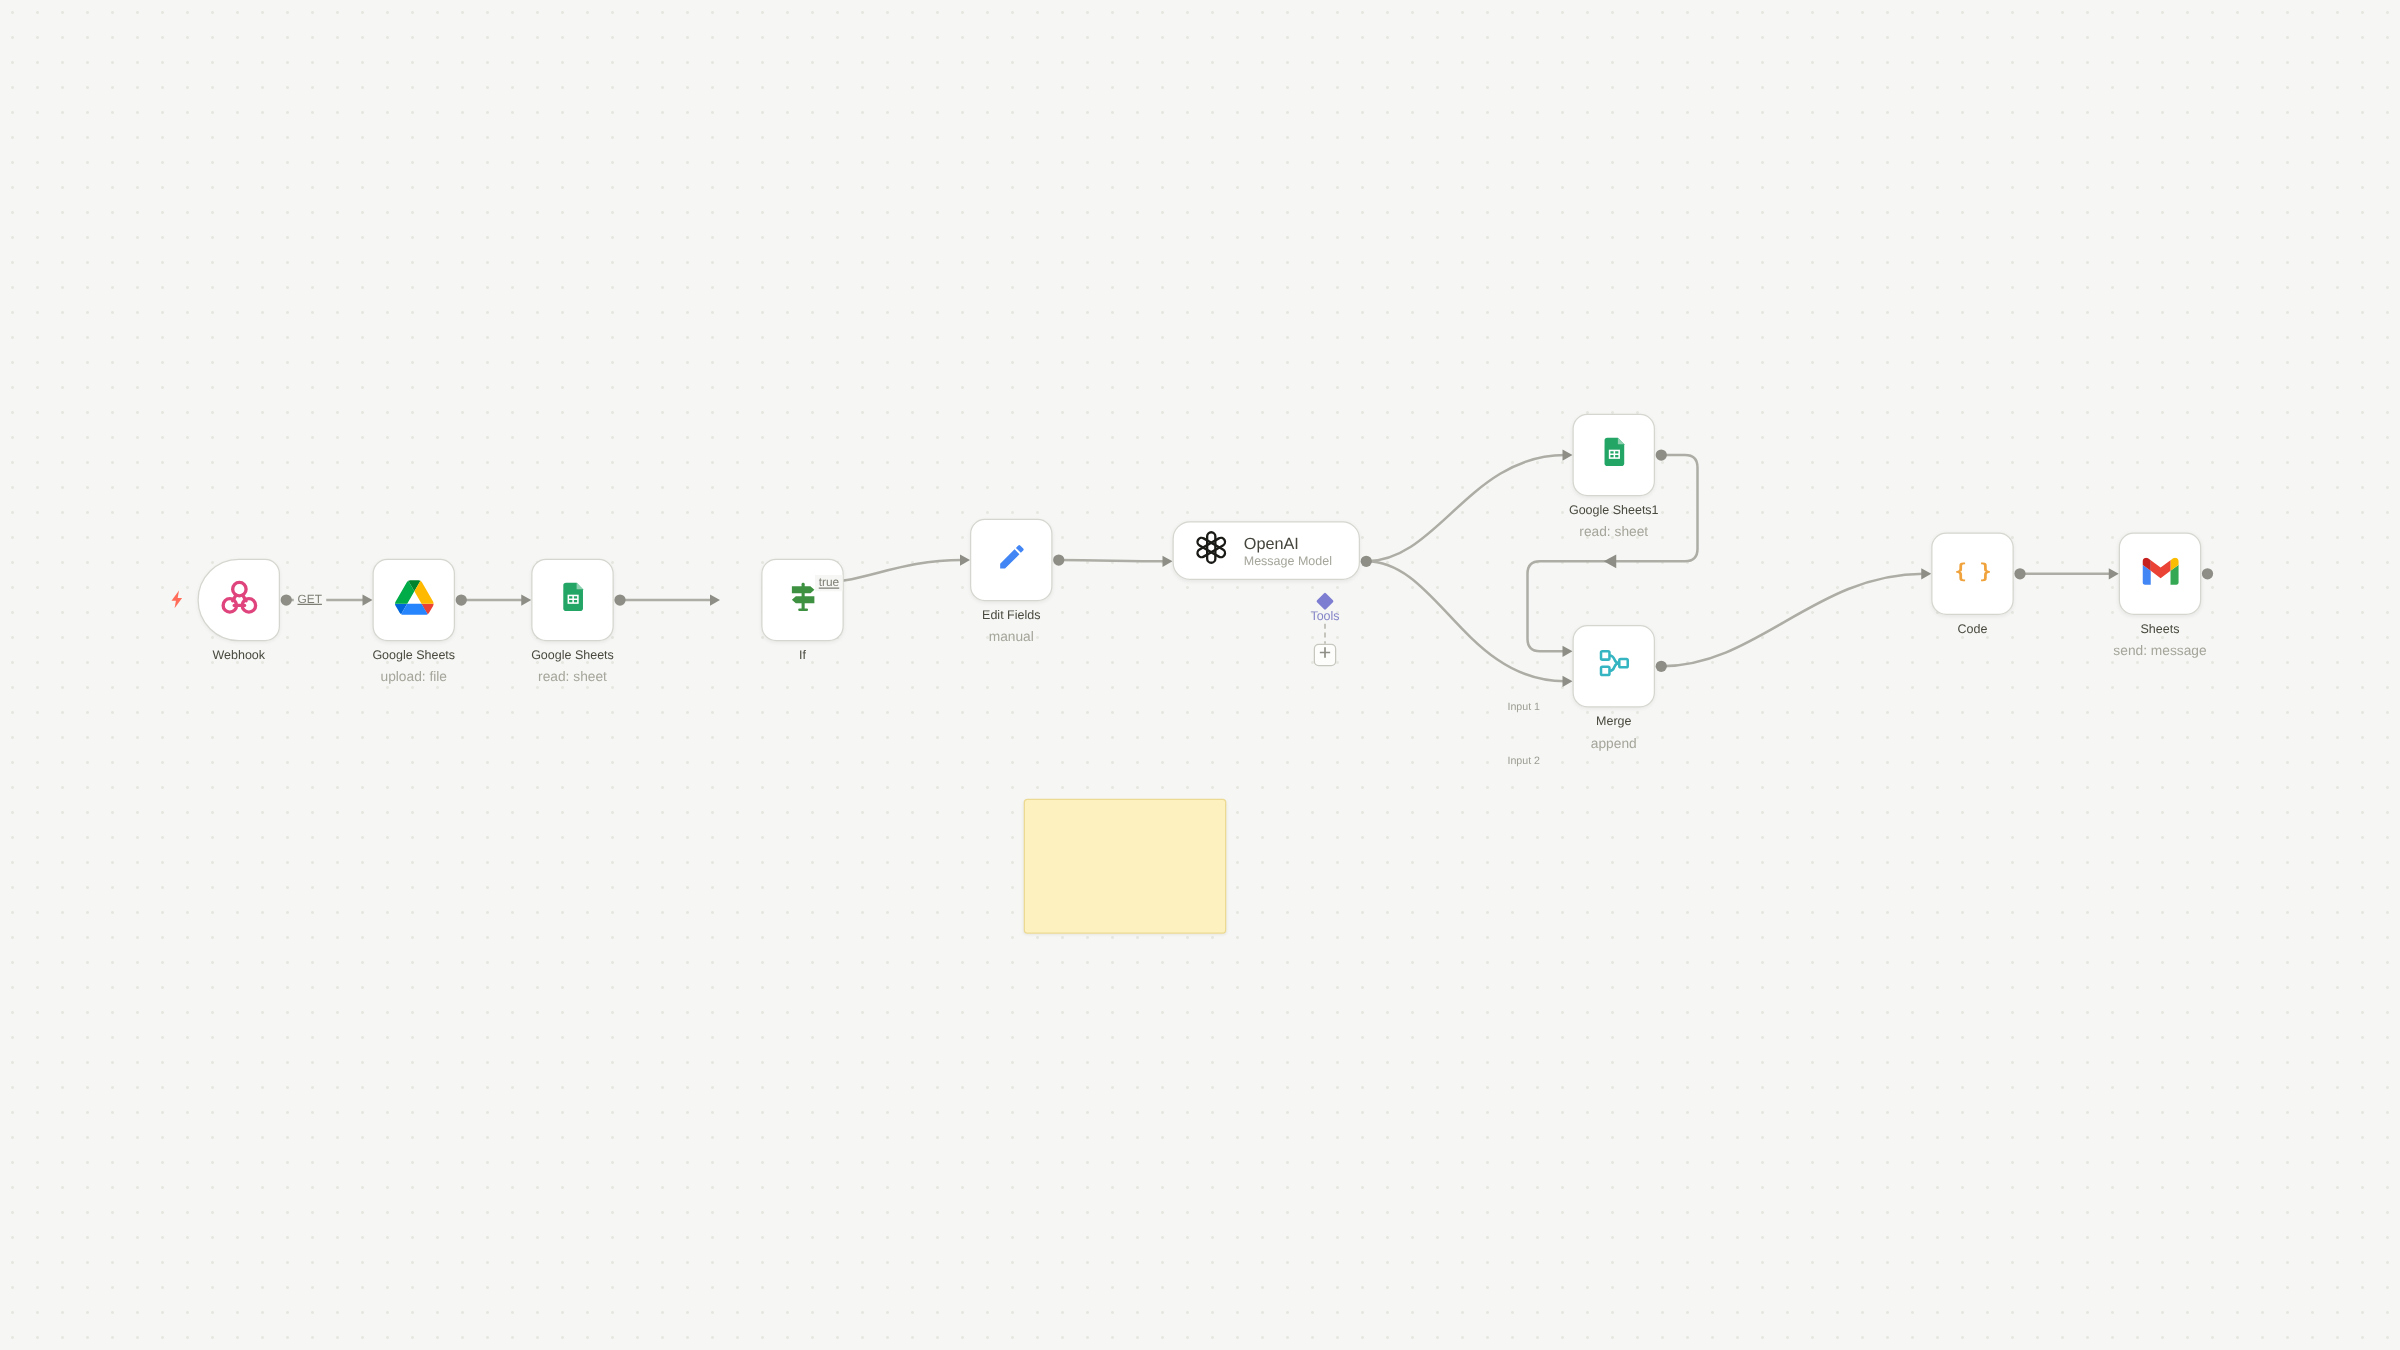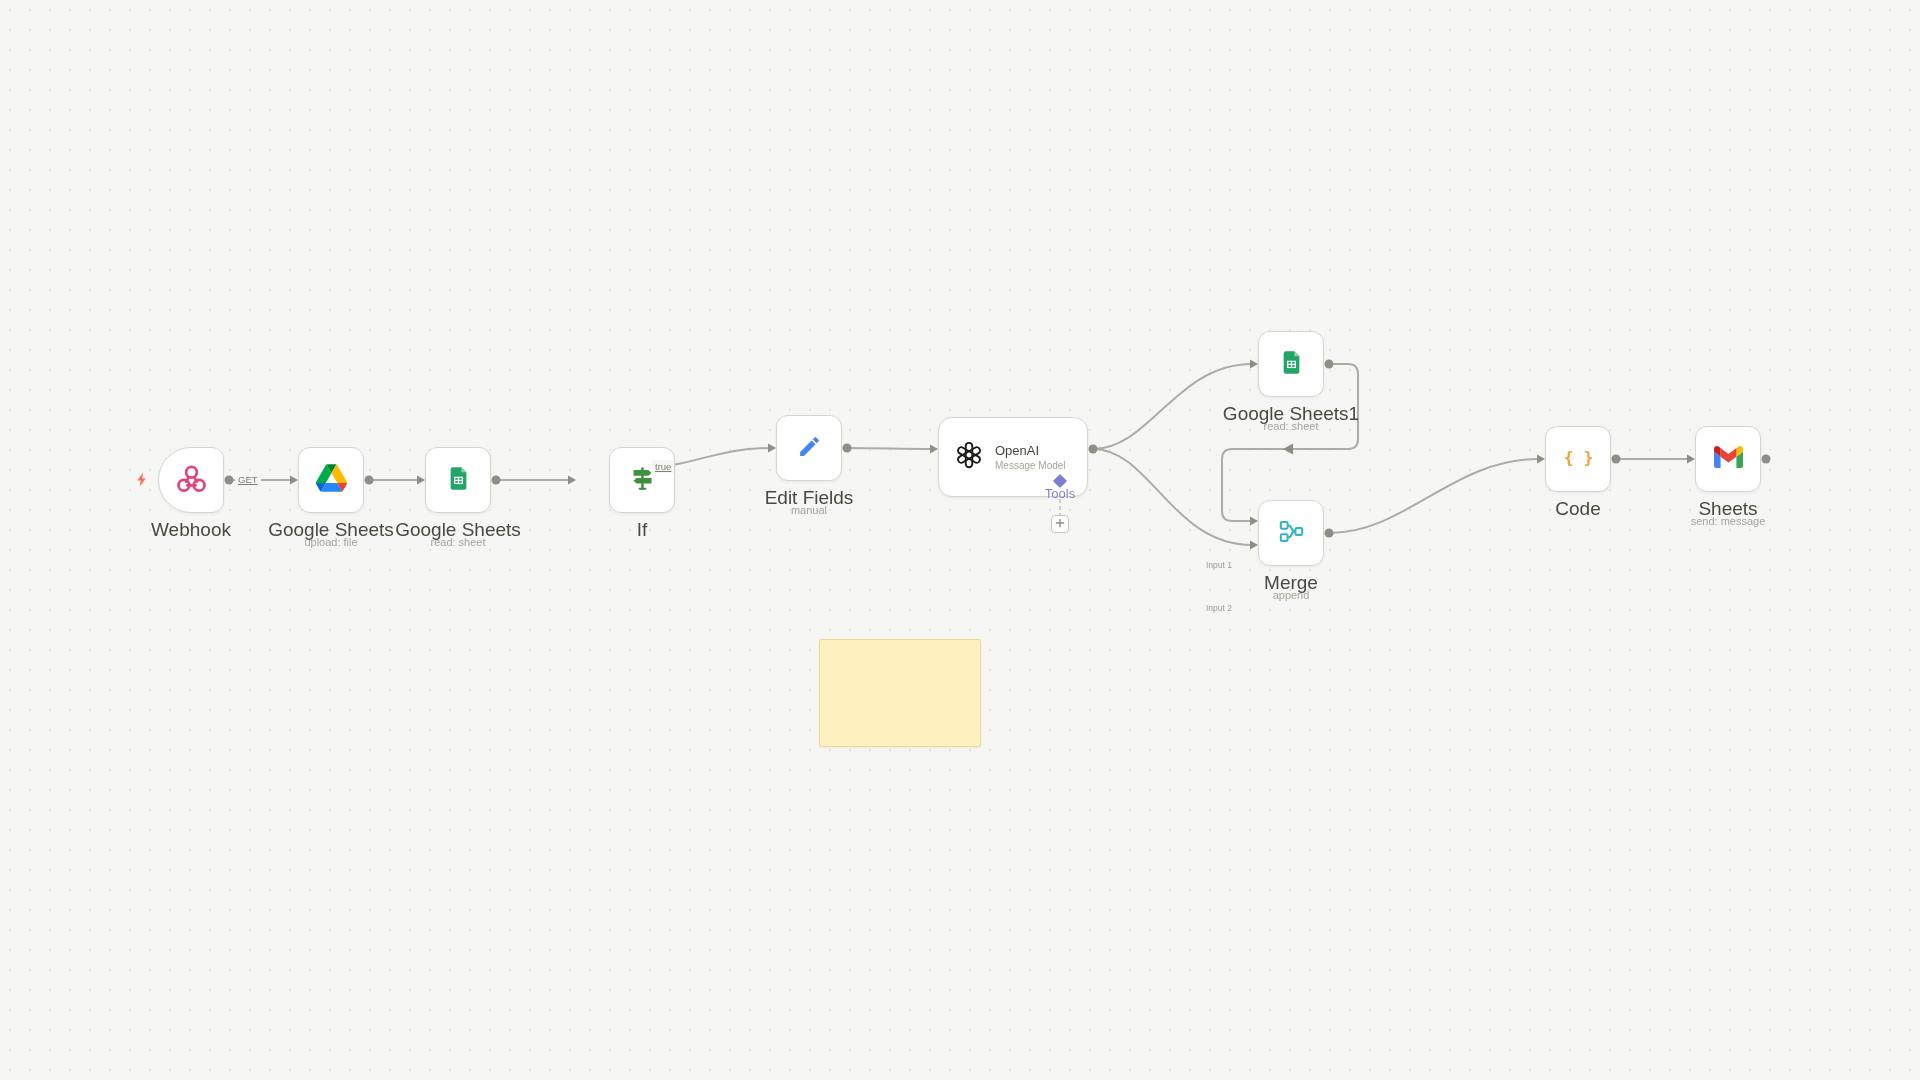--- a/index.html
+++ b/index.html
@@ -17,41 +17,41 @@
   }
   .node { position:absolute; z-index:2; }
   .card {
     width:66px; height:66px; background:#ffffff;
     border:1.5px solid #d6d6d0; border-radius:12px;
     display:flex; align-items:center; justify-content:center;
     box-shadow:0 1px 3px rgba(60,60,50,.07);
   }
   .card.trigger { border-radius:33px 12px 12px 33px; }
   .card.wide {
-    width:150px; height:80px; border-radius:14px;
+    width:150px; height:47px; border-radius:14px;
     justify-content:flex-start; padding-left:15px; gap:11px;
   }
   .nlabel {
     position:absolute; top:72px; left:50%; transform:translateX(-50%);
-    white-space:nowrap; font-size:19px; font-weight:500; color:#49493f; text-align:right;
+    white-space:nowrap; font-size:10px; font-weight:500; color:#49493f; text-align:right;
   }
   .nsub {
     position:absolute; top:89px; left:50%; transform:translateX(-50%);
     white-space:nowrap; font-size:11px; color:#a5a59b; text-align:right;
   }
   .openai-text { display:flex; flex-direction:column; gap:2px; }
   .otitle { font-size:13px; font-weight:500; color:#45453d; }
   .osub { font-size:10px; color:#a5a59b; }
   .conn-label {
     position:absolute; z-index:3; font-size:9.5px; color:#7e7e75;
     background:#f6f6f4; padding:1px 3px; line-height:11px;text-decoration:underline;
   }
   .tools-label {
     position:absolute; z-index:3; width:60px; text-align:center;
-    font-size:13px; color:#8585c8; line-height:11px;
+    font-size:10px; color:#8585c8; line-height:11px;
   }
   .input-label {
     position:absolute; z-index:3; width:54px; text-align:center;
     font-size:8.5px; color:#9d9d94; background:#f6f6f4; line-height:10px; padding:1px 2px;margin-top:44px;
   }
   .diamond {
     position:absolute; left:1055px; top:476px; width:10px; height:10px;
     background:#7d7dd2; transform:rotate(45deg); z-index:4; border-radius:1px;
   }
   .plus-btn {

